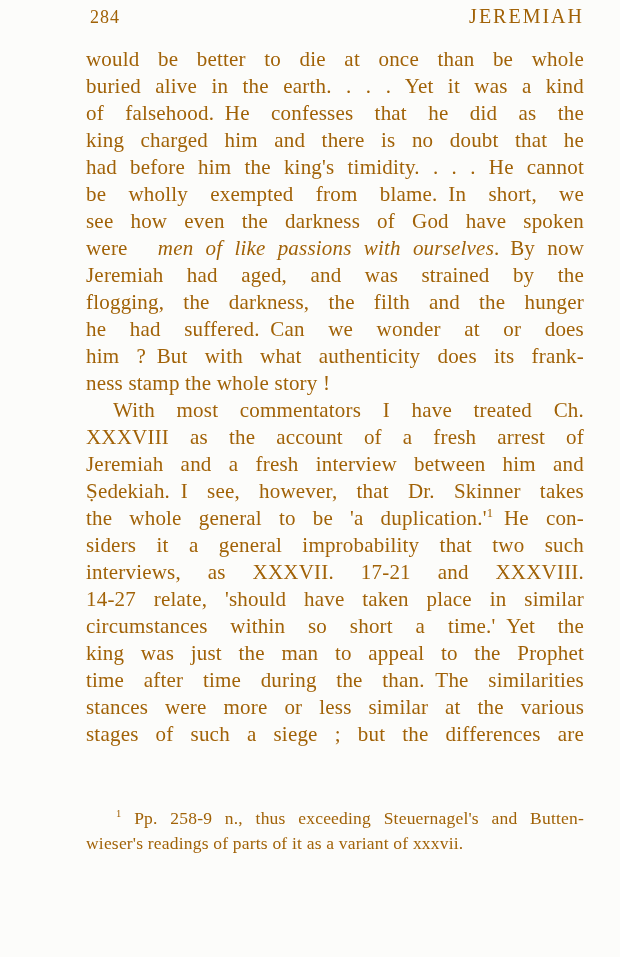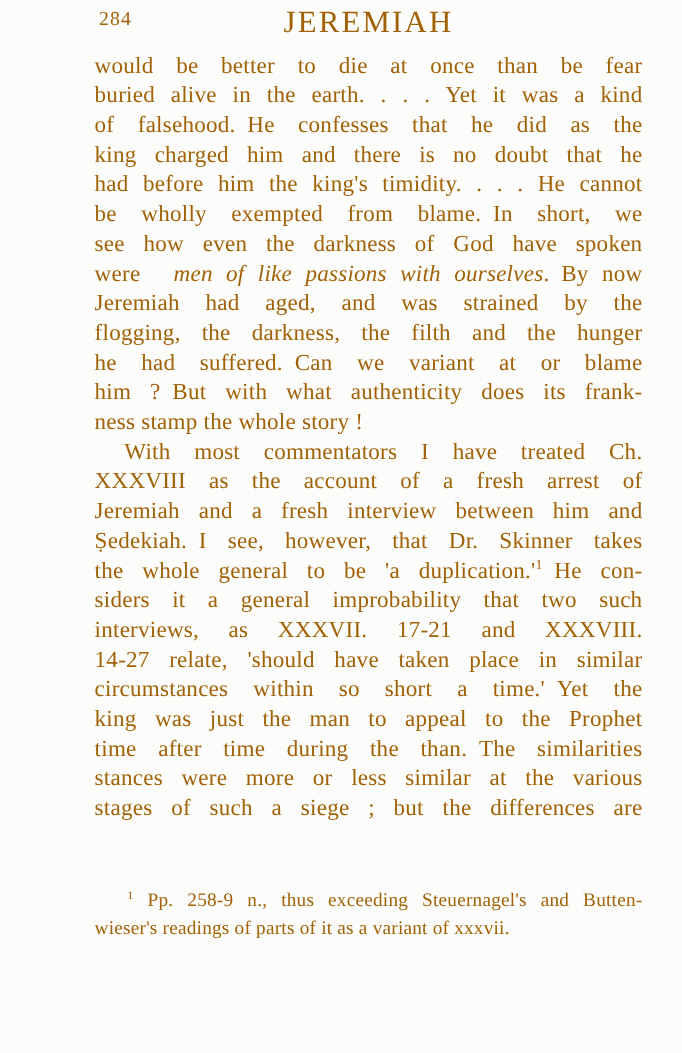--- a/index.html
+++ b/index.html
@@ -29,22 +29,22 @@
     left: 4px;
     top: 2px;
     font-size: 18px;
     letter-spacing: 1px;
   }
   .running-title {
     position: absolute;
     left: 0;
     right: 0;
     top: 0;
-    text-align: center;
-    font-size: 28px;
+    text-align: right;
+    font-size: 20px;
     letter-spacing: 2px;
   }
   .body-text {
     position: absolute;
     left: 86px;
     top: 46px;
     width: 498px;
     font-size: 21px;
     line-height: 27px;
     letter-spacing: 0.2px;
@@ -80,31 +80,31 @@
 </style>
 </head>
 <body>
 
 <div class="page">
   <div class="header">
     <span class="page-number">284</span>
     <span class="running-title">JEREMIAH</span>
   </div>
   <div class="body-text" id="body-text">
-      <div class="tline"><span>would be better to die at once than be fear</span></div>
+      <div class="tline"><span>would be better to die at once than be whole</span></div>
       <div class="tline"><span>buried alive in the earth.&nbsp;.&nbsp;.&nbsp;. Yet it was a kind</span></div>
       <div class="tline"><span>of falsehood. He confesses that he did as the</span></div>
       <div class="tline"><span>king charged him and there is no doubt that he</span></div>
       <div class="tline"><span>had before him the king's timidity.&nbsp;.&nbsp;.&nbsp;. He cannot</span></div>
       <div class="tline"><span>be wholly exempted from blame. In short, we</span></div>
       <div class="tline"><span>see how even the darkness of God have spoken</span></div>
       <div class="tline"><span>were </span><span class="it">men of like passions with ourselves</span><span>. By now</span></div>
       <div class="tline"><span>Jeremiah had aged, and was strained by the</span></div>
       <div class="tline"><span>flogging, the darkness, the filth and the hunger</span></div>
-      <div class="tline"><span>he had suffered. Can we variant at or blame</span></div>
+      <div class="tline"><span>he had suffered. Can we wonder at or does</span></div>
       <div class="tline"><span>him&nbsp;? But with what authenticity does its frank-</span></div>
       <div class="tline lastline"><span>ness stamp the whole story&nbsp;!</span></div>
       <div class="tline indent"><span>With most commentators I have treated Ch.</span></div>
       <div class="tline"><span>XXXVIII as the account of a fresh arrest of</span></div>
       <div class="tline"><span>Jeremiah and a fresh interview between him and</span></div>
       <div class="tline"><span>Ṣedekiah. I see, however, that Dr. Skinner takes</span></div>
       <div class="tline"><span>the whole general to be 'a duplication.'</span><span class="sup">1</span><span> He con-</span></div>
       <div class="tline"><span>siders it a general improbability that two such</span></div>
       <div class="tline"><span>interviews, as XXXVII. 17-21 and XXXVIII.</span></div>
       <div class="tline"><span>14-27 relate, 'should have taken place in similar</span></div>

